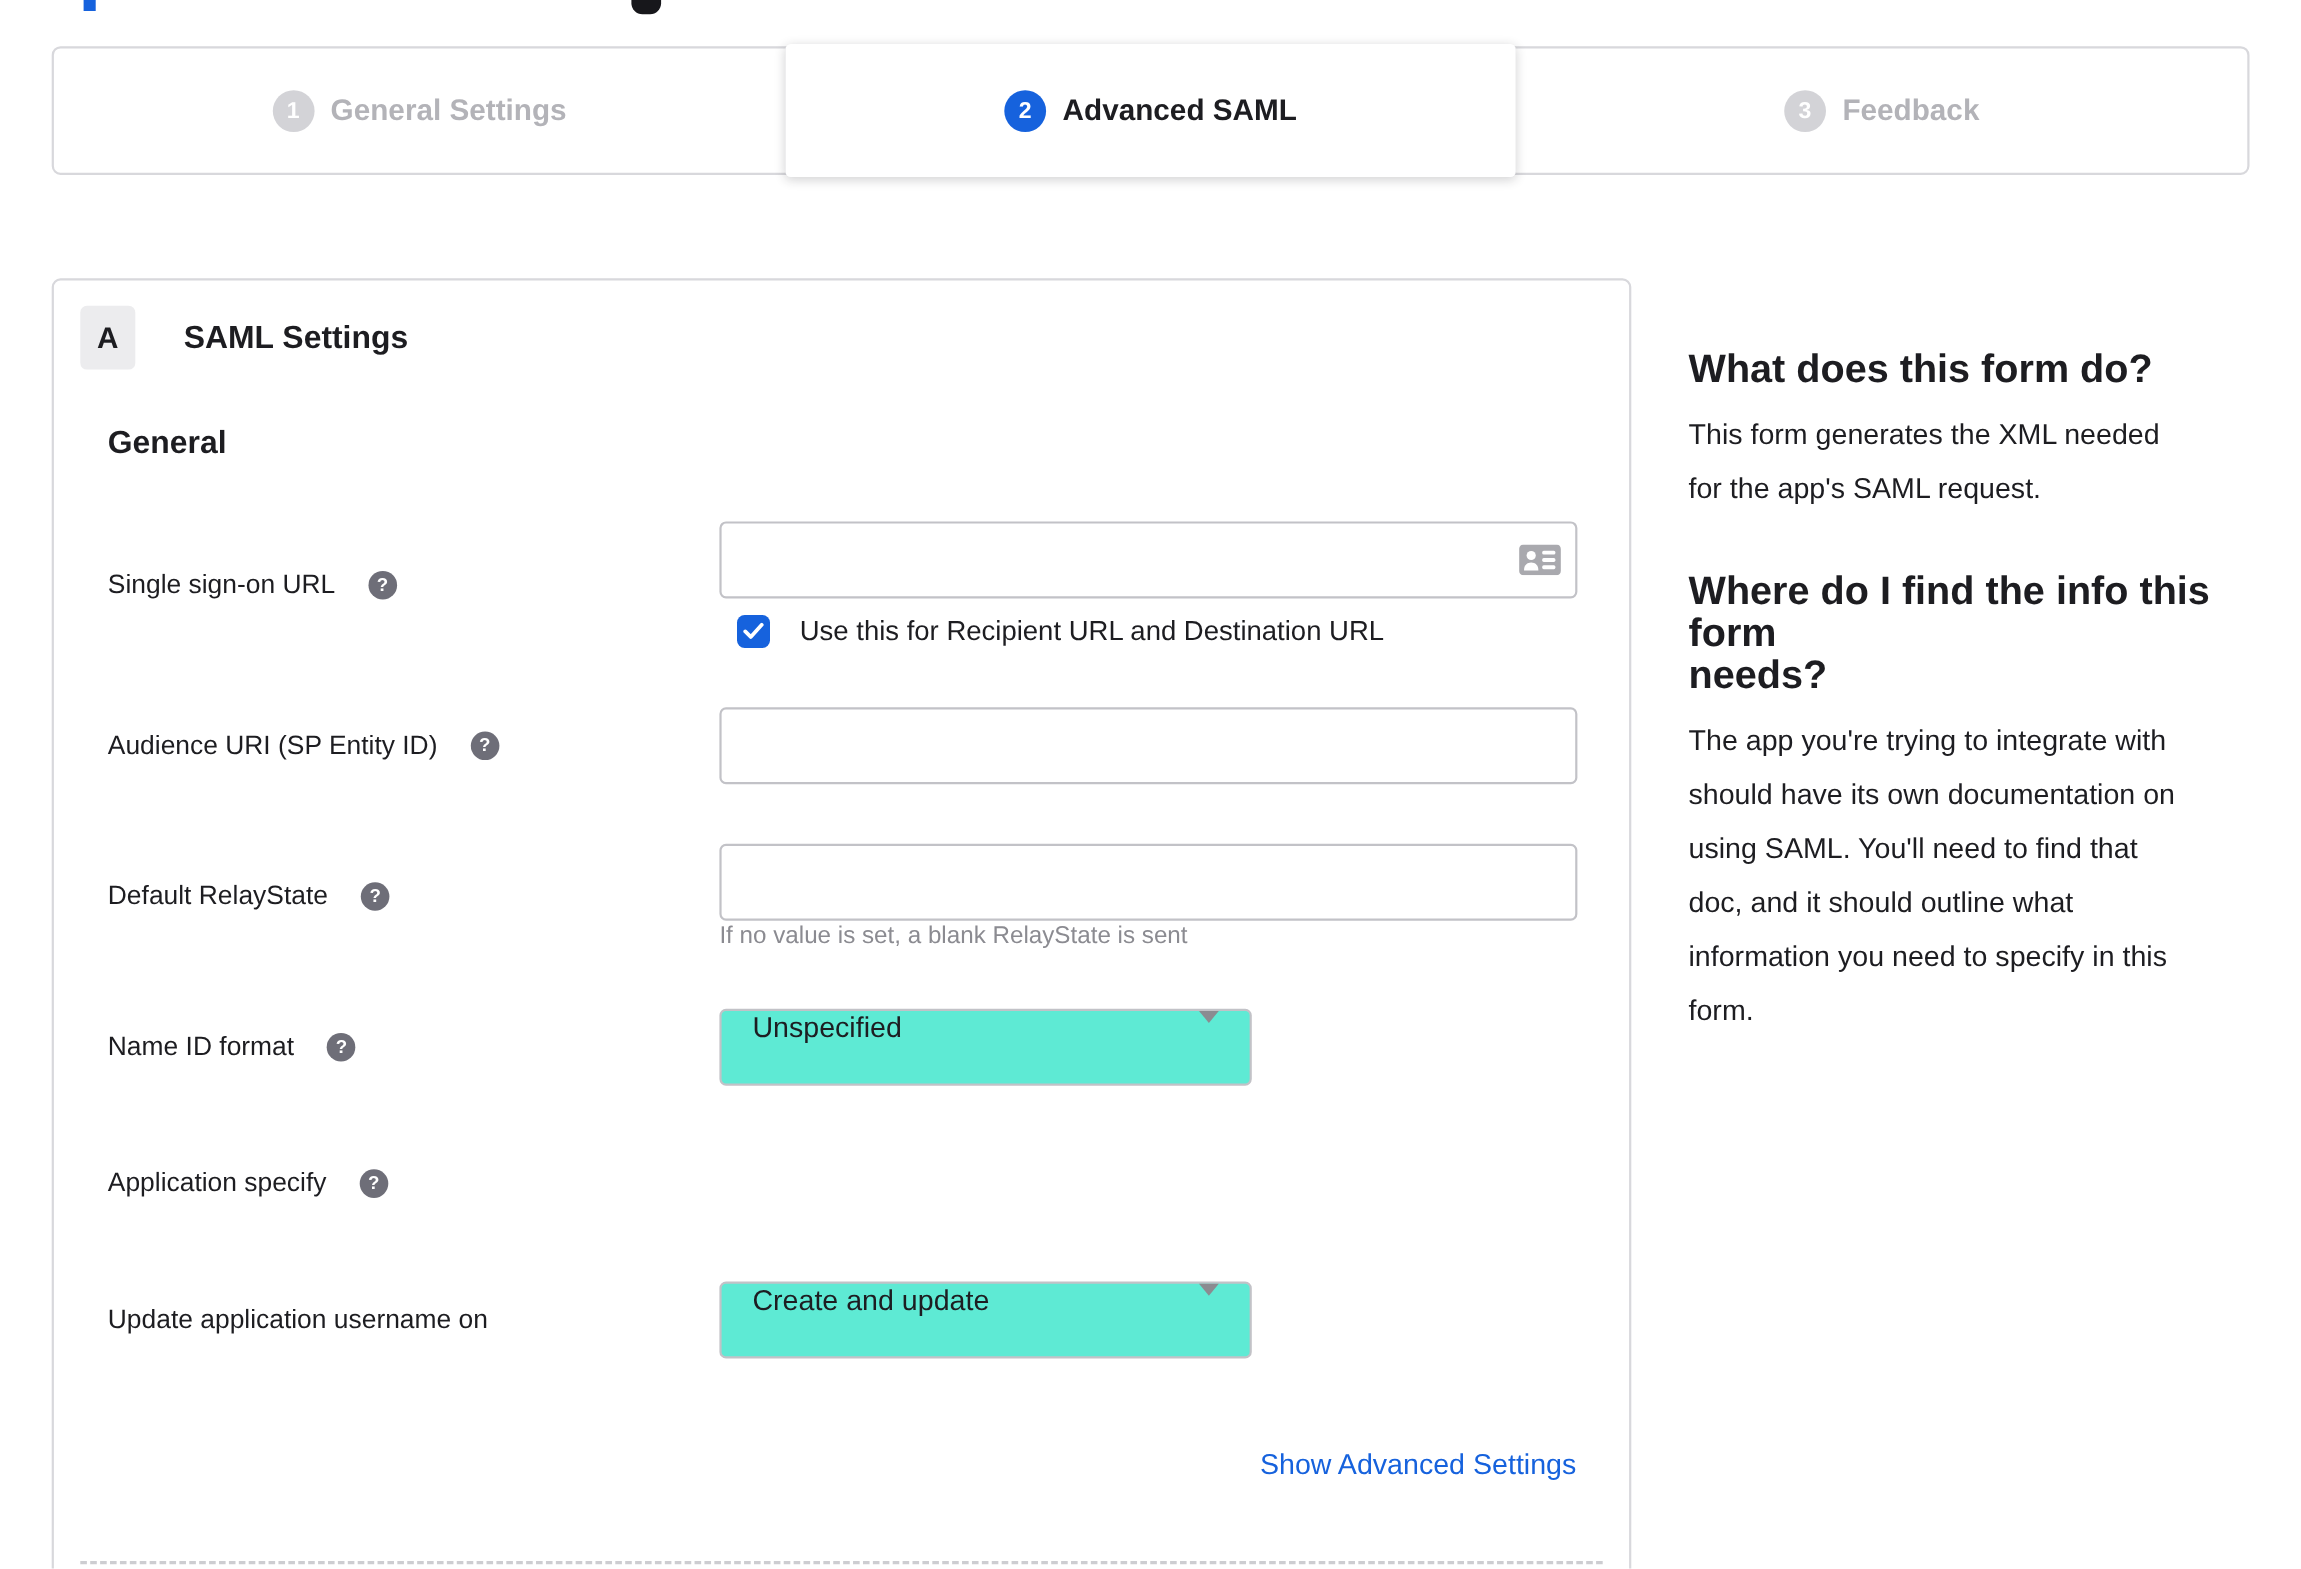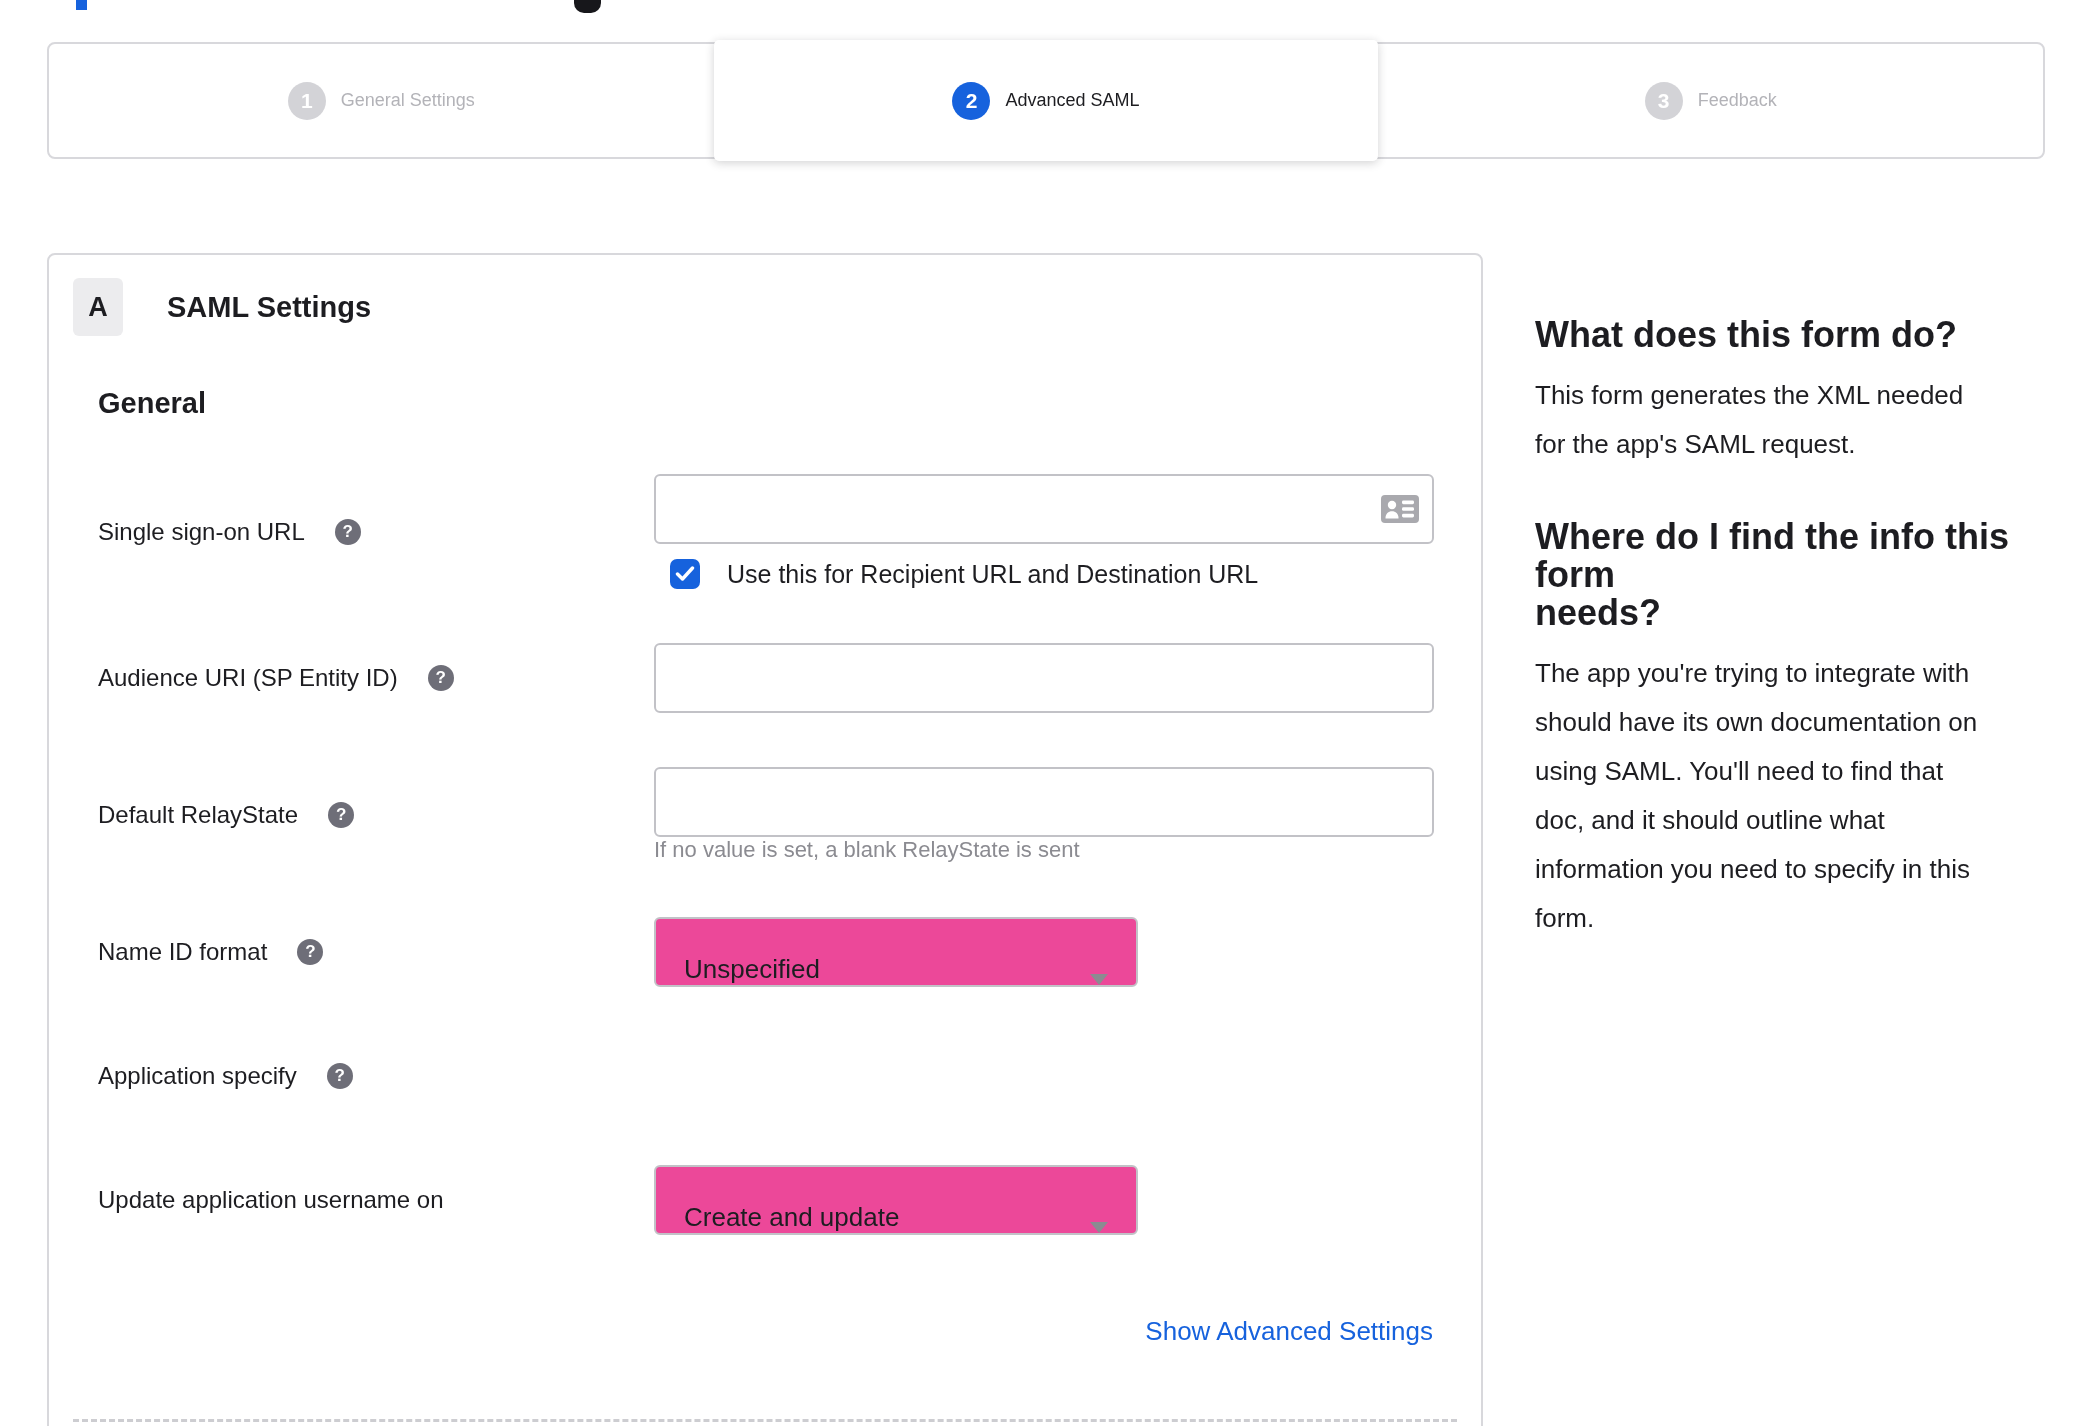--- a/index.html
+++ b/index.html
@@ -25,21 +25,21 @@
     z-index:2; background:#fff; border-radius:5px;
     margin:-4px -2px; box-shadow:0 2px 10px rgba(29,29,33,0.20);
   }
   .step-num {
     width:38px; height:38px; border-radius:50%;
     display:flex; align-items:center; justify-content:center;
     color:#fff; font-weight:bold; font-size:21px; flex:0 0 auto;
   }
   .step.inactive .step-num { background:#d3d3d7; }
   .step.active  .step-num { background:#1662dd; }
-  .step-label { font-size:18px; font-weight:normal; }
+  .step-label { font-size:27px; font-weight:bold; }
   .step.inactive .step-label { color:#b3b3b8; }
   .step.active  .step-label { color:#1d1d21; }
 
   
   .panel {
     position:absolute; left:47px; top:253px; width:1436px; height:1195px;
     background:#fff; border:2px solid #d8d8dc; border-radius:8px;
   }
   .panel-inner { padding:23px 48px 0 49px; }
 
@@ -67,22 +67,22 @@
 
   .input-wrap { position:relative; width:780px; }
   .text-input {
     width:780px; height:70px; border:2px solid #c2c2c7; border-radius:6px;
     font-size:26px; font-family:"Liberation Sans", sans-serif;
     padding:0 62px 0 24px; background:#fff; outline:none; color:#1d1d21;
   }
   .vcard-icon { position:absolute; right:15px; top:50%; transform:translateY(-50%); line-height:0; }
 
   .select-box {
-    width:484px; height:70px; border:2px solid #c2c2c7; border-radius:6px; background:#ec4899;
-    display:flex; align-items:flex-end; justify-content:space-between;
+    width:484px; height:70px; border:2px solid #c2c2c7; border-radius:6px; background:#5eead4;
+    display:flex; align-items:flex-start; justify-content:space-between;
     padding:0 28px 0 28px; font-size:26px; cursor:pointer;
   }
   .caret-down {
     width:0; height:0; border-left:9px solid transparent; border-right:9px solid transparent;
     border-top:11px solid #8b8b91; flex:0 0 auto;
   }
 
   .checkbox-row { margin-top:15px; display:flex; align-items:center; gap:27px;padding-left:16px; }
   .checkbox {
     width:30px; height:30px; background:#1662dd; border-radius:7px;

